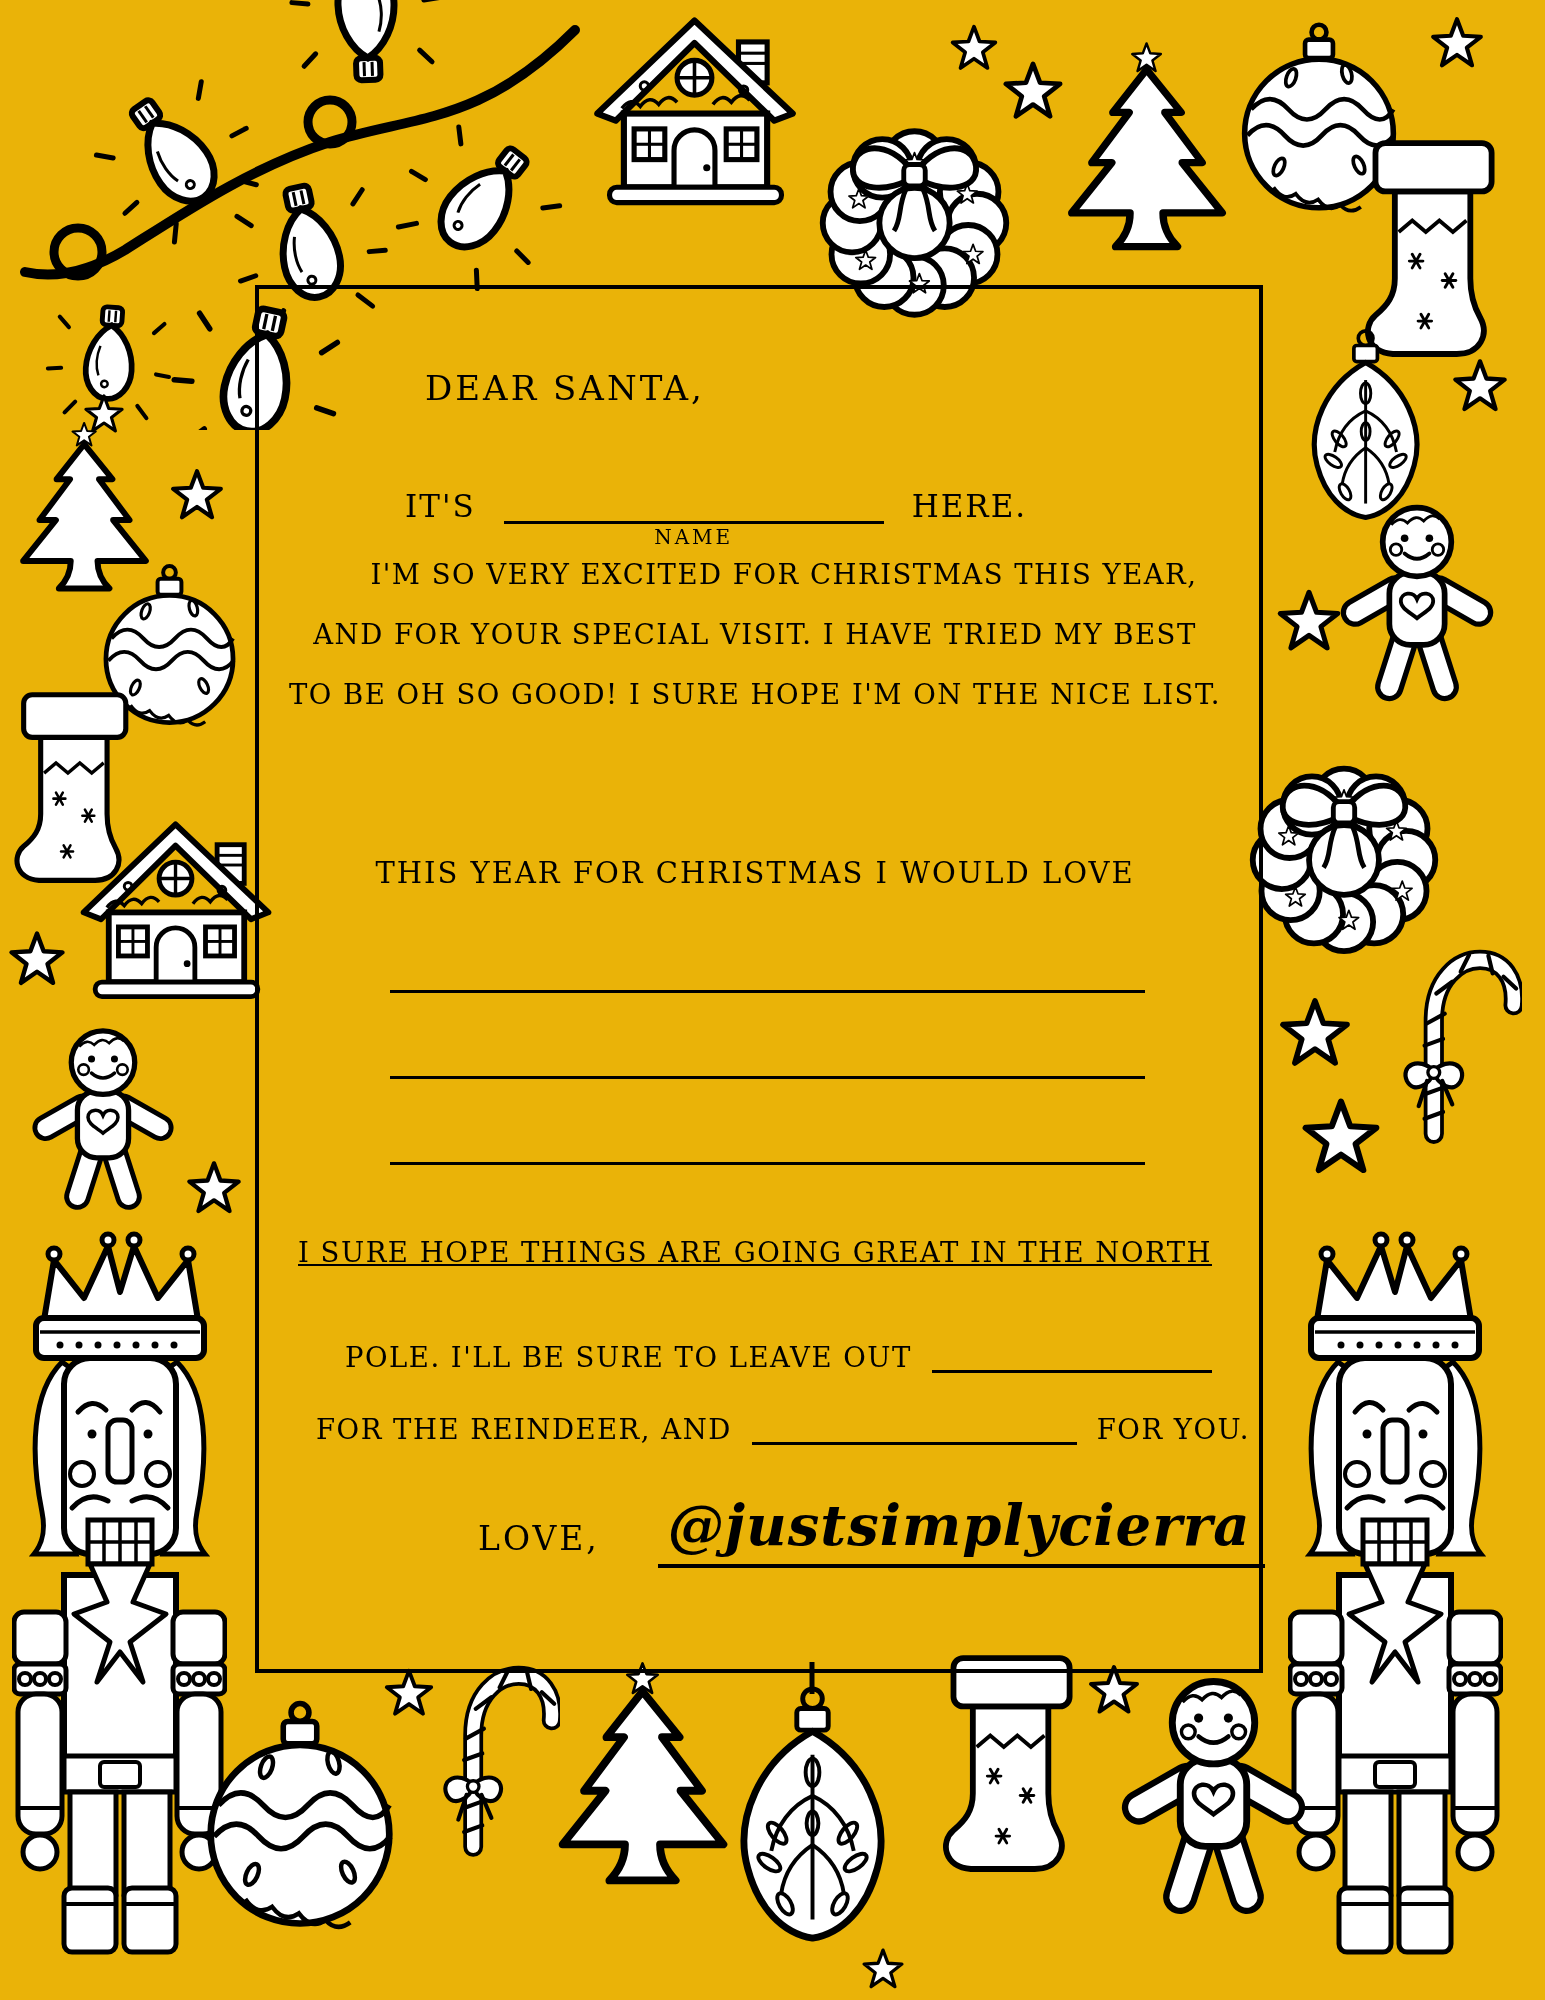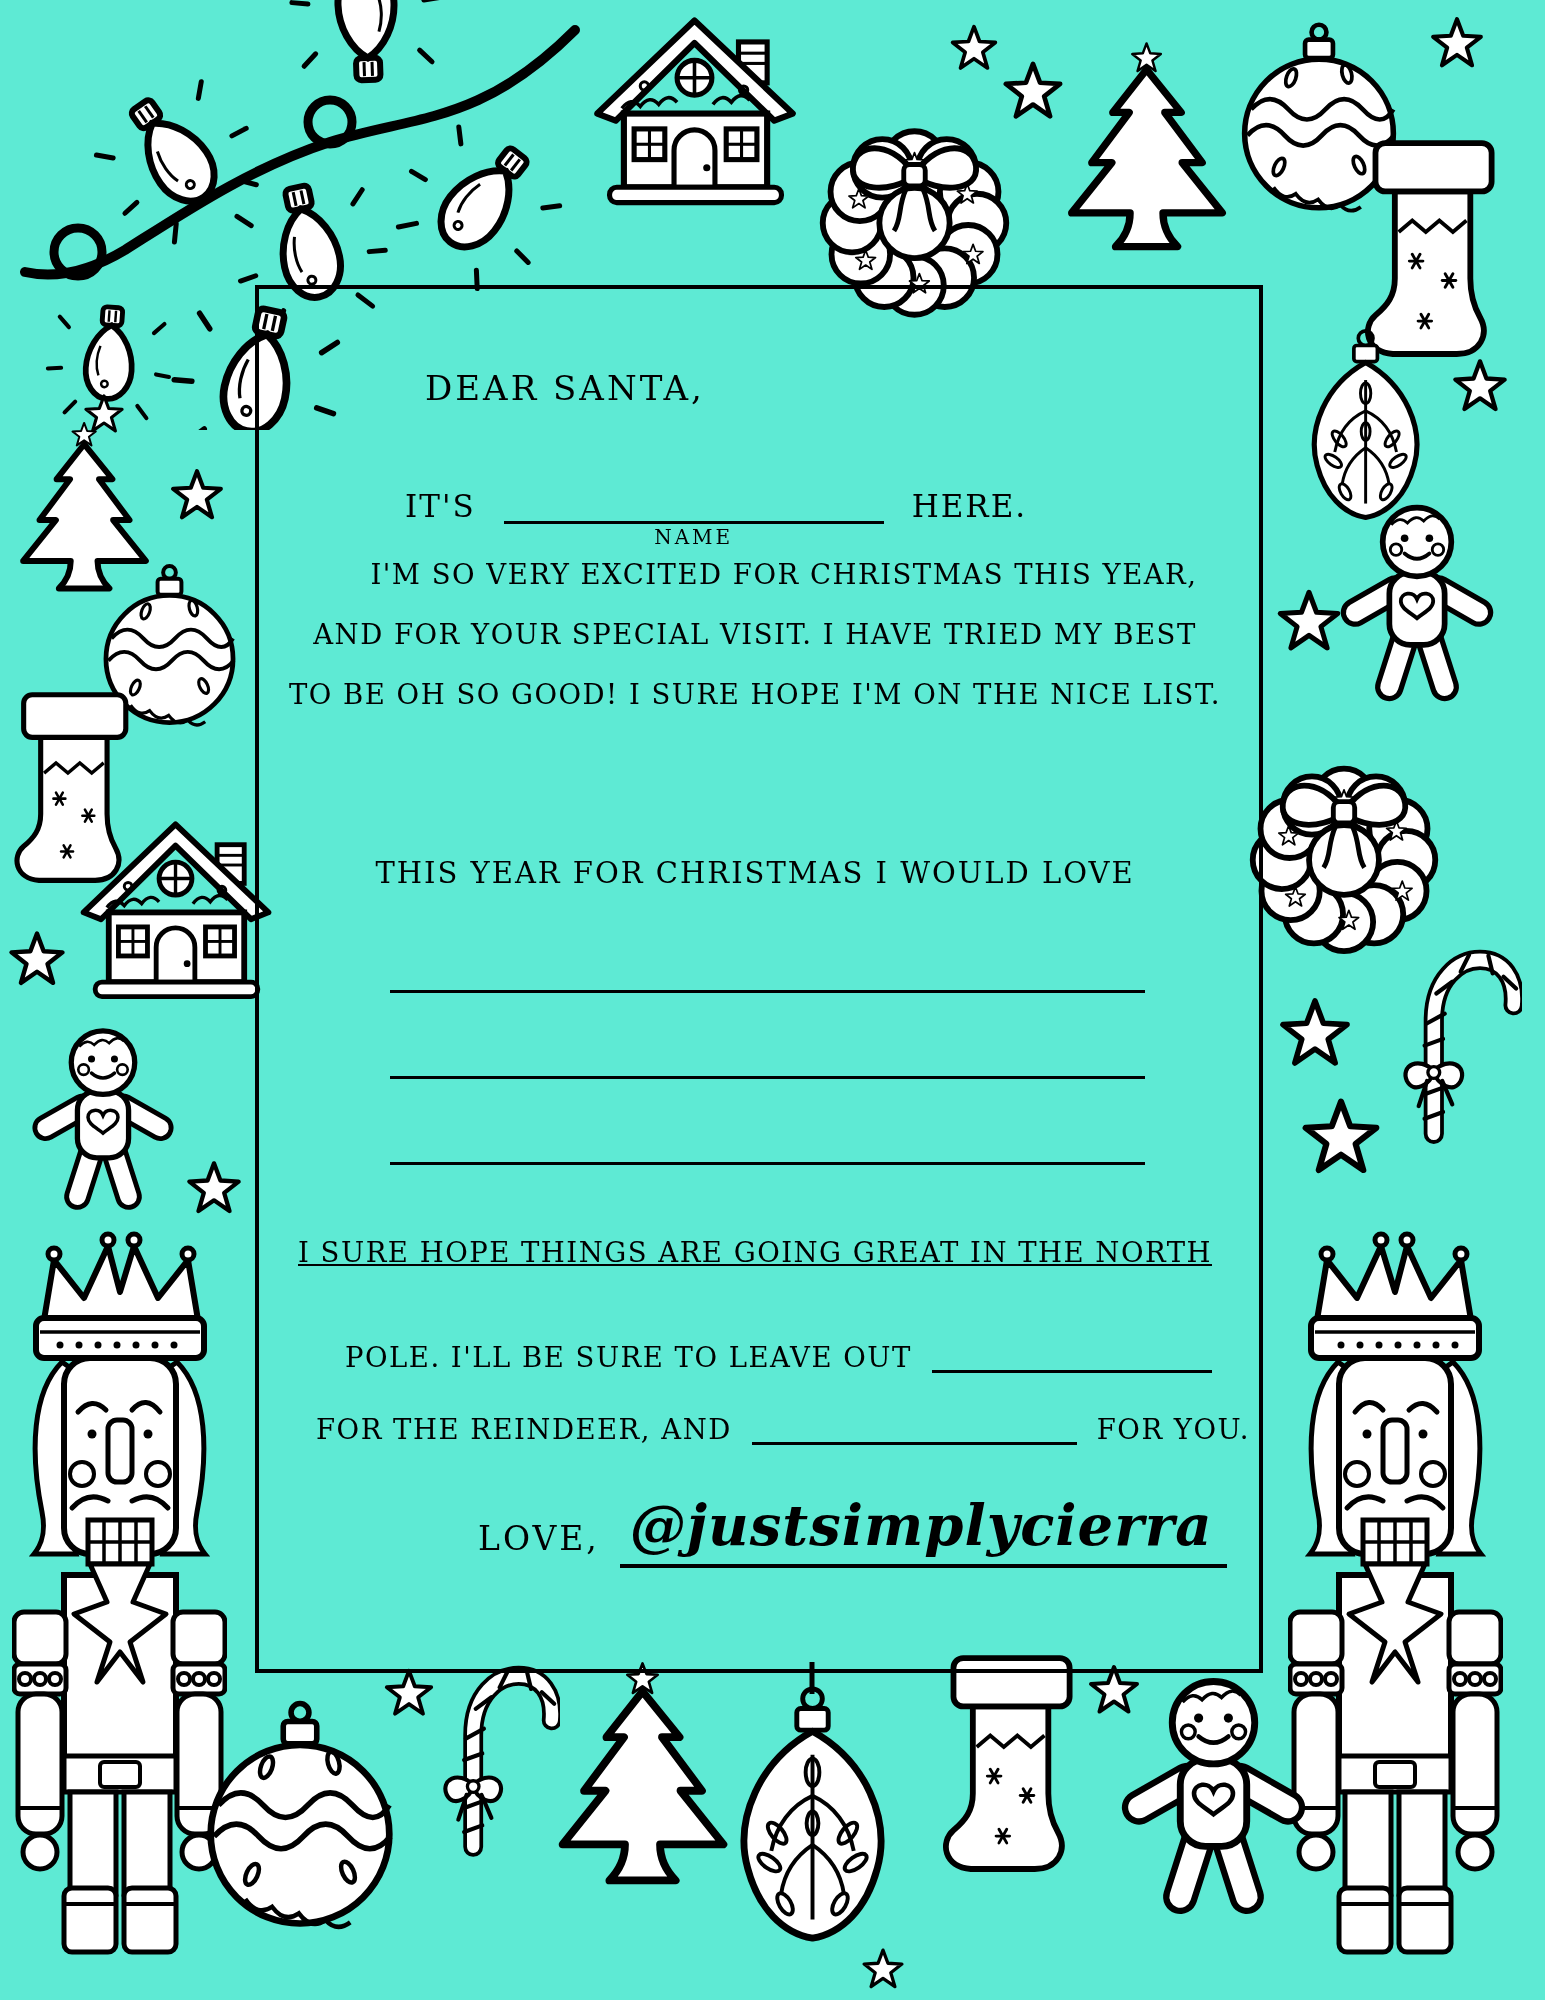--- a/index.html
+++ b/index.html
@@ -1,16 +1,16 @@
 <!DOCTYPE html>
 <html><head>
 <meta charset="utf-8">
 <style>
   html,body{margin:0;padding:0;background:#fff;}
-  #page{position:relative;width:1545px;height:2000px;background:#5eead4;overflow:hidden;
+  #page{position:relative;width:1545px;height:2000px;background:#eab308;overflow:hidden;
         font-family:"DejaVu Serif","Liberation Serif",serif;color:#000;}
   .deco{position:absolute;z-index:1;}
   #letter-box{position:absolute;left:255px;top:285px;width:1000px;height:1380px;
               border:4px solid #000;z-index:2;background:transparent;pointer-events:none;}
   .txt{position:absolute;z-index:3;white-space:nowrap;}
   #greeting{left:425px;top:368px;font-size:34px;letter-spacing:3px;}
   #its-row{left:405px;top:483px;font-size:31px;letter-spacing:2px;display:flex;align-items:flex-end;}
   .name-blank{display:inline-block;width:380px;border-bottom:3px solid #000;height:38px;position:relative;margin:0 28px;}
   .name-label{position:absolute;left:0;right:0;top:42px;text-align:center;font-size:20px;letter-spacing:3px;}
   .centerline{left:255px;width:1000px;text-align:center;font-size:27.5px;letter-spacing:1.5px;}
@@ -18,21 +18,21 @@
   #wish-prompt{top:856px;font-size:29px;letter-spacing:2px;}
   .wish-line{position:absolute;left:390px;width:755px;border-top:3px solid #000;z-index:3;}
   #wish-line-1{top:990px;} #wish-line-2{top:1076px;} #wish-line-3{top:1162px;}
   #close-1{top:1236px;text-decoration:underline;}
   .fill-row{display:flex;align-items:flex-end;font-size:27.5px;letter-spacing:1.5px;}
   #close-2{left:345px;top:1336px;}
   #close-3{left:316px;top:1408px;}
   .mini-blank{display:inline-block;border-bottom:3px solid #000;height:34px;margin:0 20px;}
   #close-2 .mini-blank{width:280px;}
   #close-3 .mini-blank{width:325px;}
-  #signoff-row{left:478px;top:1492px;display:flex;align-items:flex-end;}
+  #signoff-row{left:478px;top:1492px;display:flex;align-items:flex-end;gap:38px;}
   #signoff-label{font-size:33px;letter-spacing:3px;padding-bottom:10px;}
   #signature{font-size:56px;font-style:italic;font-weight:bold;letter-spacing:1px;margin-left:20px;
              border-bottom:4px solid #000;padding:0 14px 6px 10px;}
   svg.deco{display:block;}
 </style>
 </head>
 <body>
 
 <svg width="0" height="0" style="position:absolute">
 <defs>

